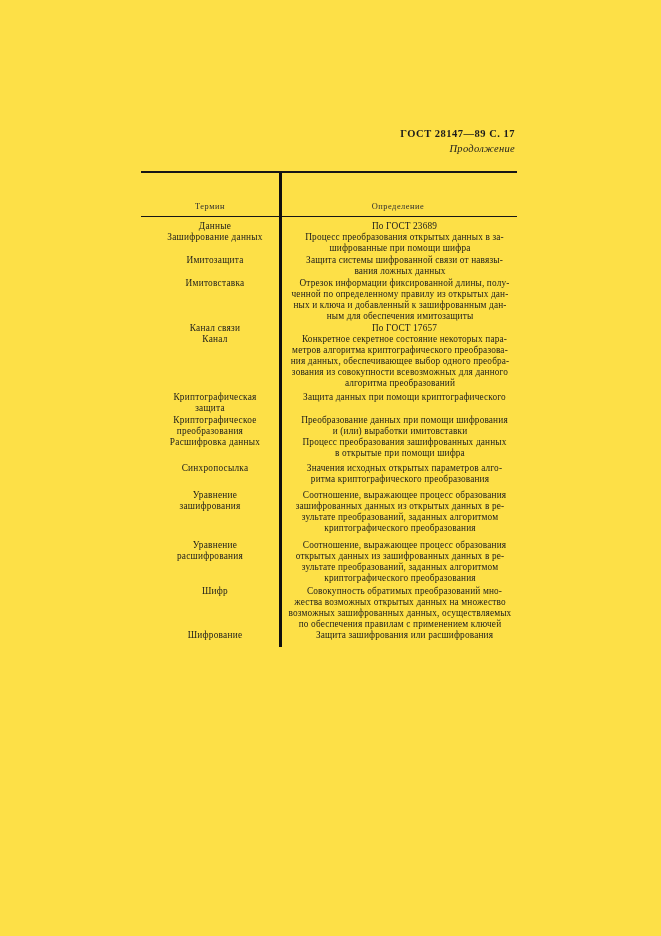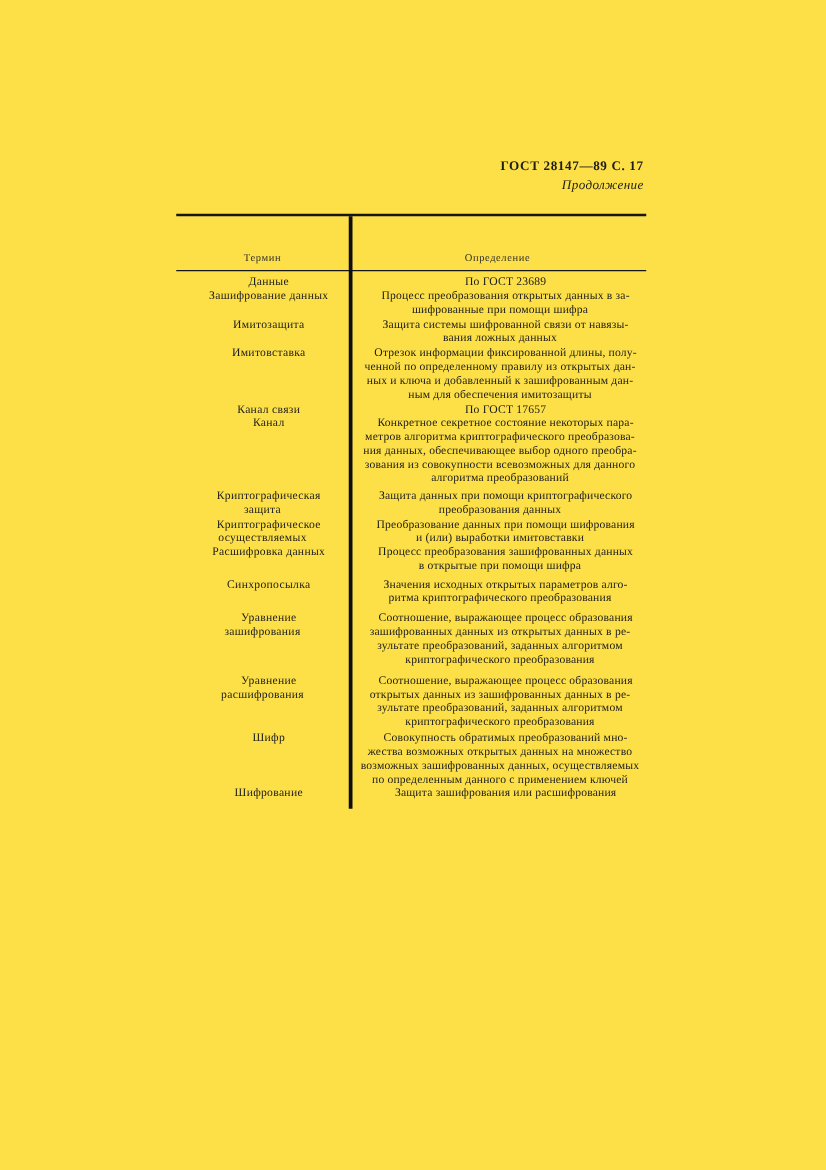--- a/index.html
+++ b/index.html
@@ -164,28 +164,27 @@
           </div>
   </div>
 
   <div class="row">
     <div class="cell term">
             <div class="ln">Криптографическая</div>
             <div class="ln">защита</div>
           </div>
     <div class="cell def">
             <div class="ln">Защита данных при помощи криптографического</div>
-            <div class="ln">преобразования данных</div>
           </div>
   </div>
 
   <div class="row">
     <div class="cell term">
             <div class="ln">Криптографическое</div>
-            <div class="ln">осуществляемых</div>
+            <div class="ln">преобразования</div>
           </div>
     <div class="cell def">
             <div class="ln">Преобразование данных при помощи шифрования</div>
             <div class="ln">и (или) выработки имитовставки</div>
           </div>
   </div>
 
   <div class="row">
     <div class="cell term">
             <div class="ln">Расшифровка данных</div>
@@ -233,21 +232,21 @@
   </div>
 
   <div class="row">
     <div class="cell term">
             <div class="ln">Шифр</div>
           </div>
     <div class="cell def">
             <div class="ln">Совокупность обратимых преобразований мно-</div>
             <div class="ln">жества возможных открытых данных на множество</div>
             <div class="ln">возможных зашифрованных данных, осуществляемых</div>
-            <div class="ln">по определенным данного с применением ключей</div>
+            <div class="ln">по обеспечения правилам с применением ключей</div>
           </div>
   </div>
 
   <div class="row">
     <div class="cell term">
             <div class="ln">Шифрование</div>
           </div>
     <div class="cell def">
             <div class="ln">Защита зашифрования или расшифрования</div>
           </div>

